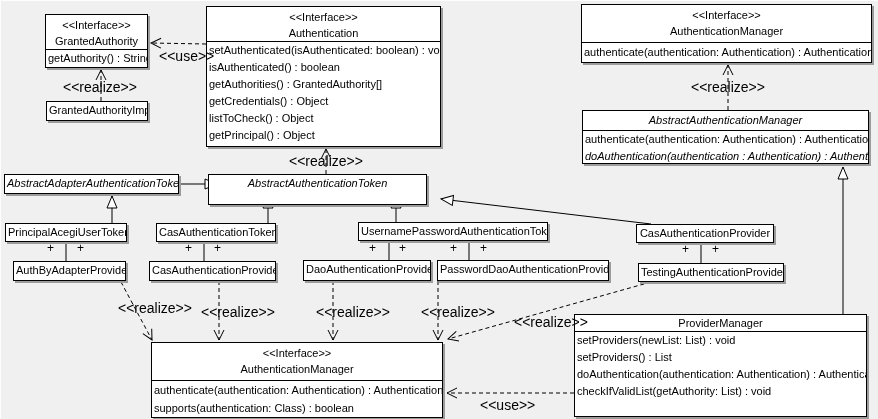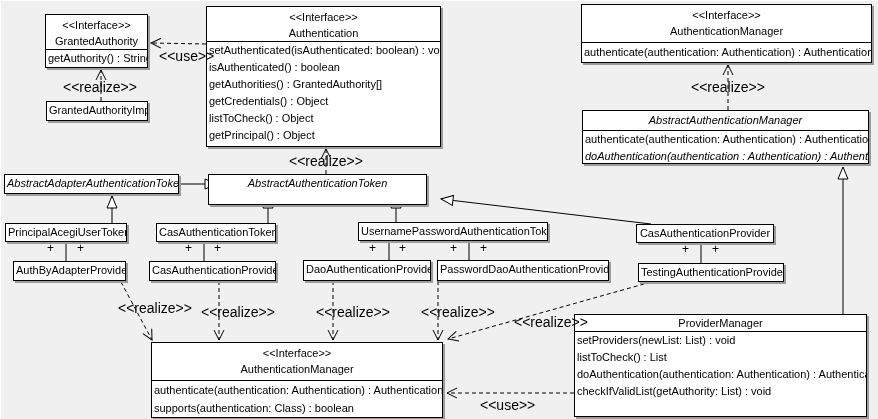--- a/index.html
+++ b/index.html
@@ -206,21 +206,21 @@
       <div class="m" style="height:18px;line-height:18px">supports(authentication: Class) : boolean</div>
     </div>
   </div>
 
   <div class="uml-box" style="left:573px;top:313px;width:293px;height:103px">
     <div class="hdr">
       <div class="cname" style="line-height:16px">ProviderManager</div>
     </div>
     <div class="rows">
       <div class="m">setProviders(newList: List) : void</div>
-      <div class="m">listToCheck() : List</div>
+      <div class="m">setProviders() : List</div>
       <div class="m">doAuthentication(authentication: Authentication) : Authentication</div>
       <div class="m">checkIfValidList(getAuthority: List) : void</div>
     </div>
   </div>
 
   <div class="edge-label" style="left:158px;top:50px">&lt;&lt;use&gt;&gt;</div>
   <div class="edge-label" style="left:479px;top:399px">&lt;&lt;use&gt;&gt;</div>
 
   <div class="edge-label" style="left:62px;top:81px">&lt;&lt;realize&gt;&gt;</div>
   <div class="edge-label" style="left:288px;top:155px">&lt;&lt;realize&gt;&gt;</div>

